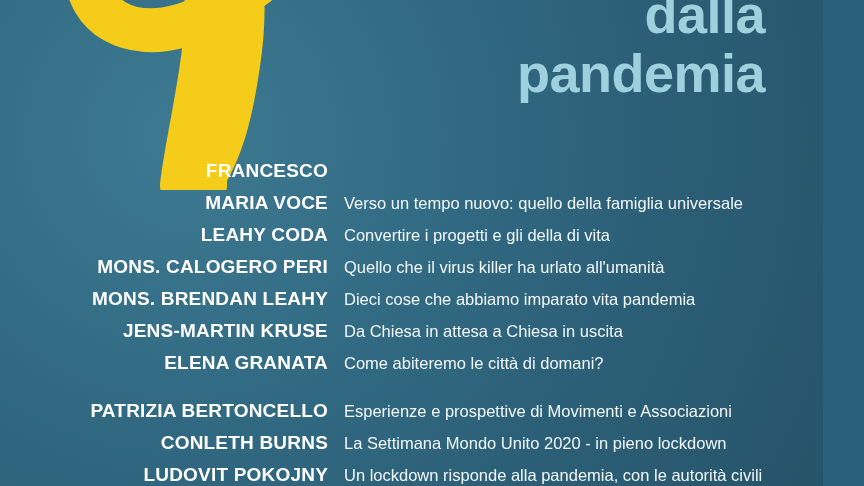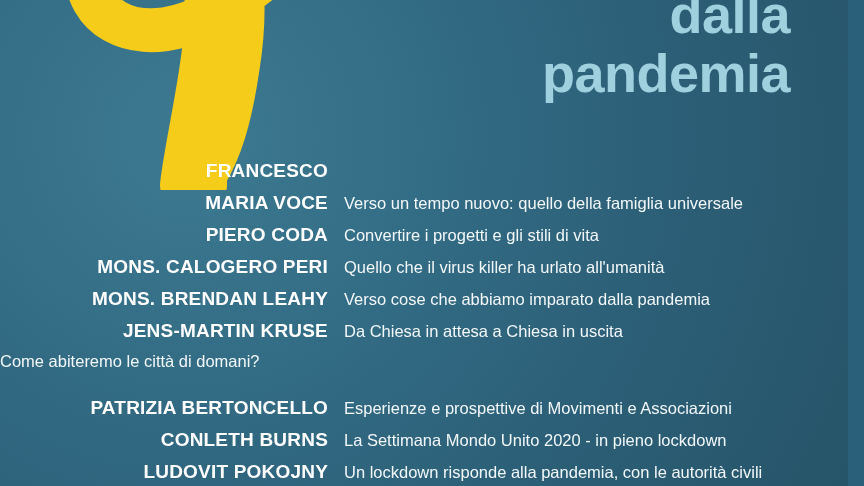--- a/index.html
+++ b/index.html
@@ -12,21 +12,20 @@
     overflow: hidden;
     font-family: "Liberation Sans", sans-serif;
     background: #2a6079;
   }
   #page {
     position: relative;
     width: 823px;
     height: 486px;
     background: radial-gradient(circle at 22% 28%, #3d7a92 0%, #336c85 32%, #2c6078 62%, #265469 100%);
     overflow: hidden;
-    padding-left: 25px;
   }
   
   .glyph {
     position: absolute;
     left: -10px;
     top: -150px;
     width: 460px;
     height: 340px;
     pointer-events: none;
   }
@@ -112,36 +111,37 @@
 
   <div class="toc" id="toc">
       <div class="toc-row">
         <div class="author">FRANCESCO</div>
       </div>
       <div class="toc-row">
         <div class="author">MARIA VOCE</div>
         <div class="title">Verso un tempo nuovo: quello della famiglia universale</div>
       </div>
       <div class="toc-row">
-        <div class="author">PIERO CODA</div>
-        <div class="title">Convertire i progetti e gli stili di vita</div>
+        <div class="author">LEAHY CODA</div>
+        <div class="title">Convertire i progetti e gli della di vita</div>
       </div>
       <div class="toc-row">
         <div class="author">MONS. CALOGERO PERI</div>
         <div class="title">Quello che il virus killer ha urlato all'umanità</div>
       </div>
       <div class="toc-row">
         <div class="author">MONS. BRENDAN LEAHY</div>
-        <div class="title">Verso cose che abbiamo imparato dalla pandemia</div>
+        <div class="title">Dieci cose che abbiamo imparato vita pandemia</div>
       </div>
       <div class="toc-row">
         <div class="author">JENS-MARTIN KRUSE</div>
         <div class="title">Da Chiesa in attesa a Chiesa in uscita</div>
       </div>
       <div class="toc-row">
+        <div class="author">ELENA GRANATA</div>
         <div class="title">Come abiteremo le città di domani?</div>
       </div>
       <div class="toc-row gap">
         <div class="author">PATRIZIA BERTONCELLO</div>
         <div class="title">Esperienze e prospettive di Movimenti e Associazioni</div>
       </div>
       <div class="toc-row">
         <div class="author">CONLETH BURNS</div>
         <div class="title">La Settimana Mondo Unito 2020 - in pieno lockdown</div>
       </div>

